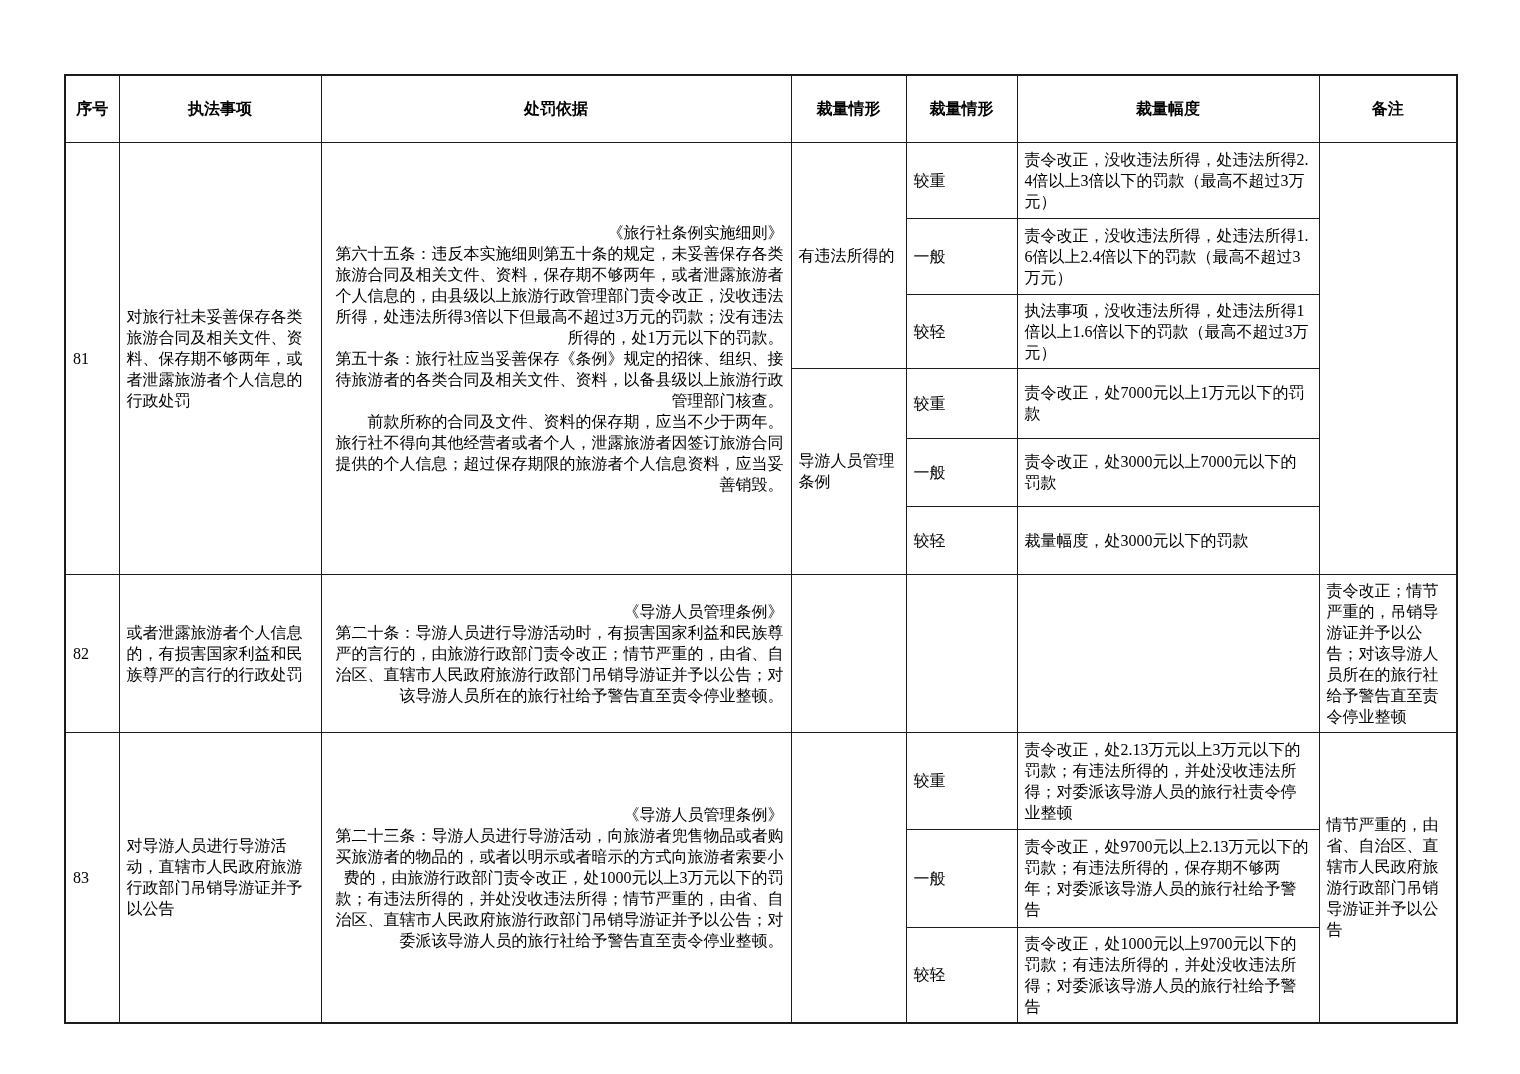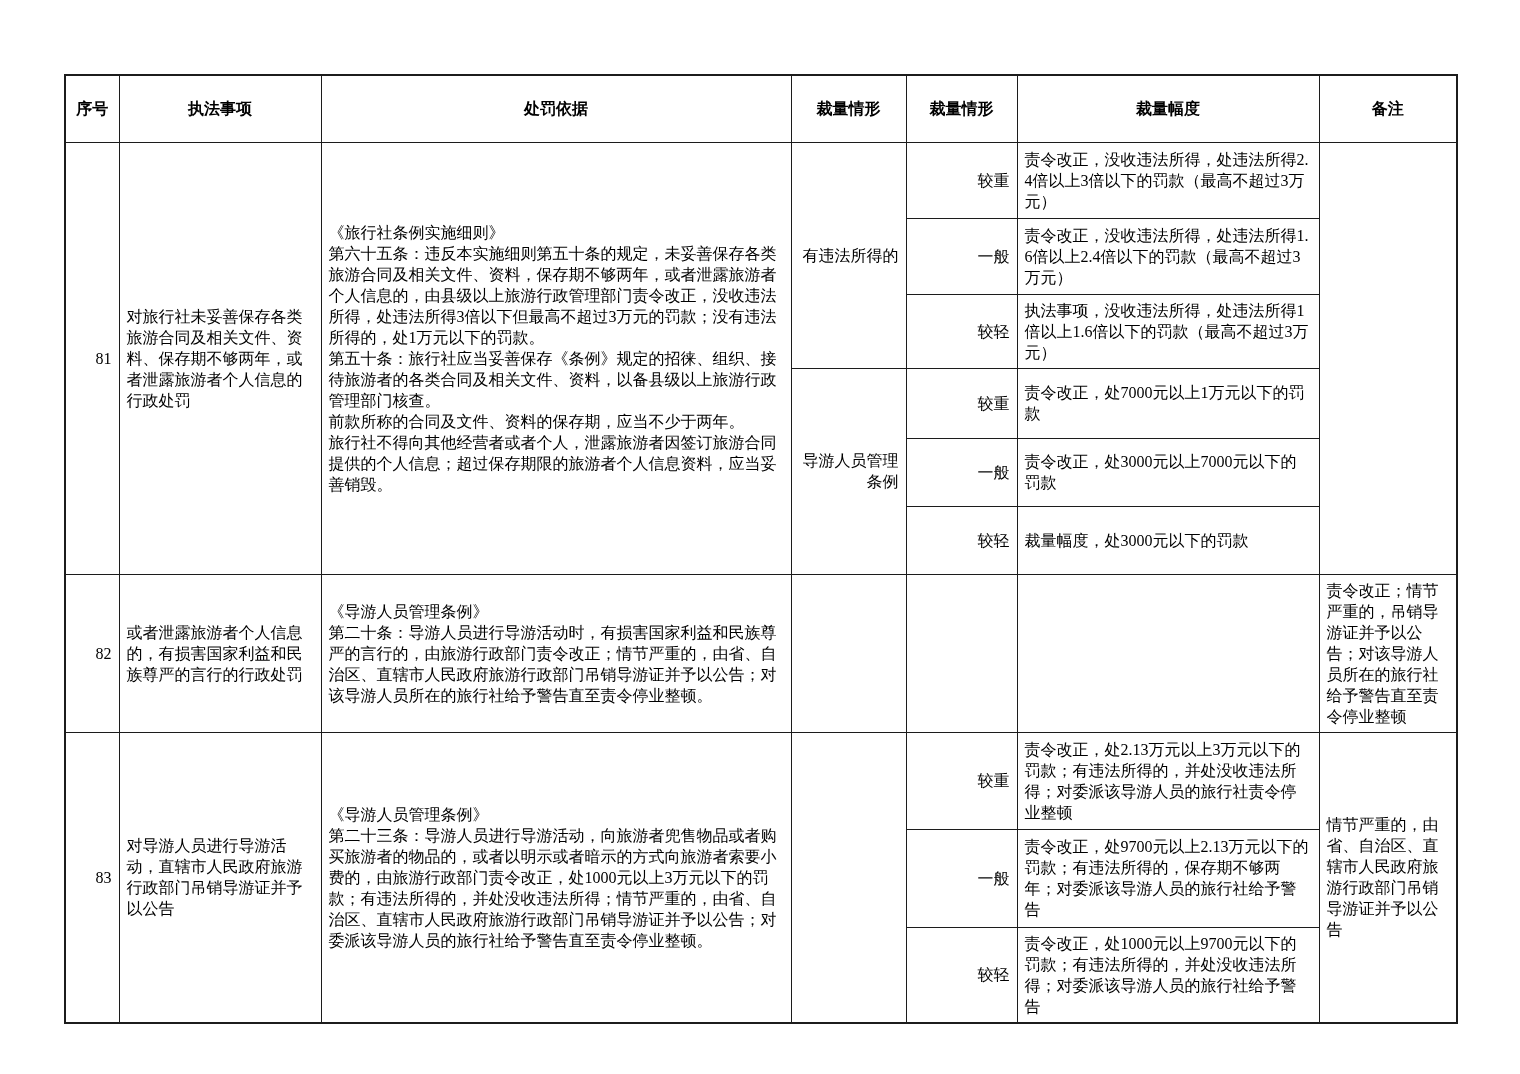--- a/index.html
+++ b/index.html
@@ -30,23 +30,23 @@
     vertical-align: middle;
     padding: 5px 7px;
     overflow: hidden;
     word-break: break-all;
   }
   .law-table th {
     font-weight: bold;
     text-align: center;
     padding: 2px 4px;
   }
-  .c-seq, .c-situation, .c-level { text-align: right; }
+  .c-seq, .c-situation, .c-level { text-align: left; }
   .c-matter, .c-basis, .c-range, .c-note { text-align: left; }
-  .pre { white-space: pre-line; }
+  .pre { white-space: pre-line; text-align: right; }
 </style>
 </head>
 <body>
 
 <div class="sheet">
   <table class="law-table">
     <colgroup>
       <col style="width:54px">
       <col style="width:202px">
       <col style="width:470px">

